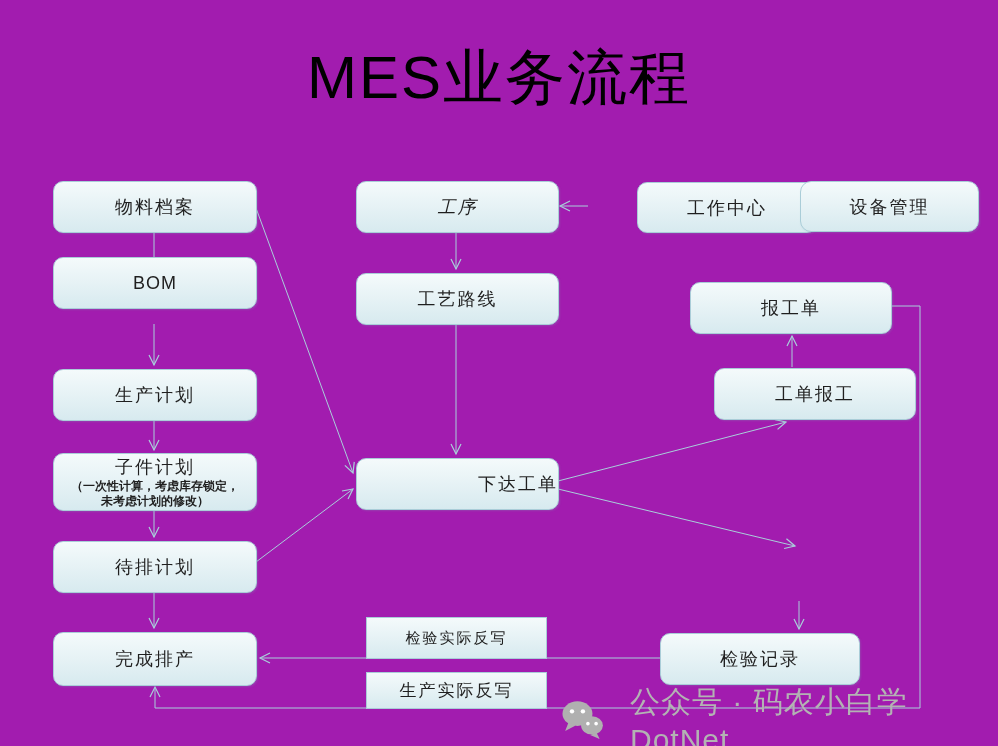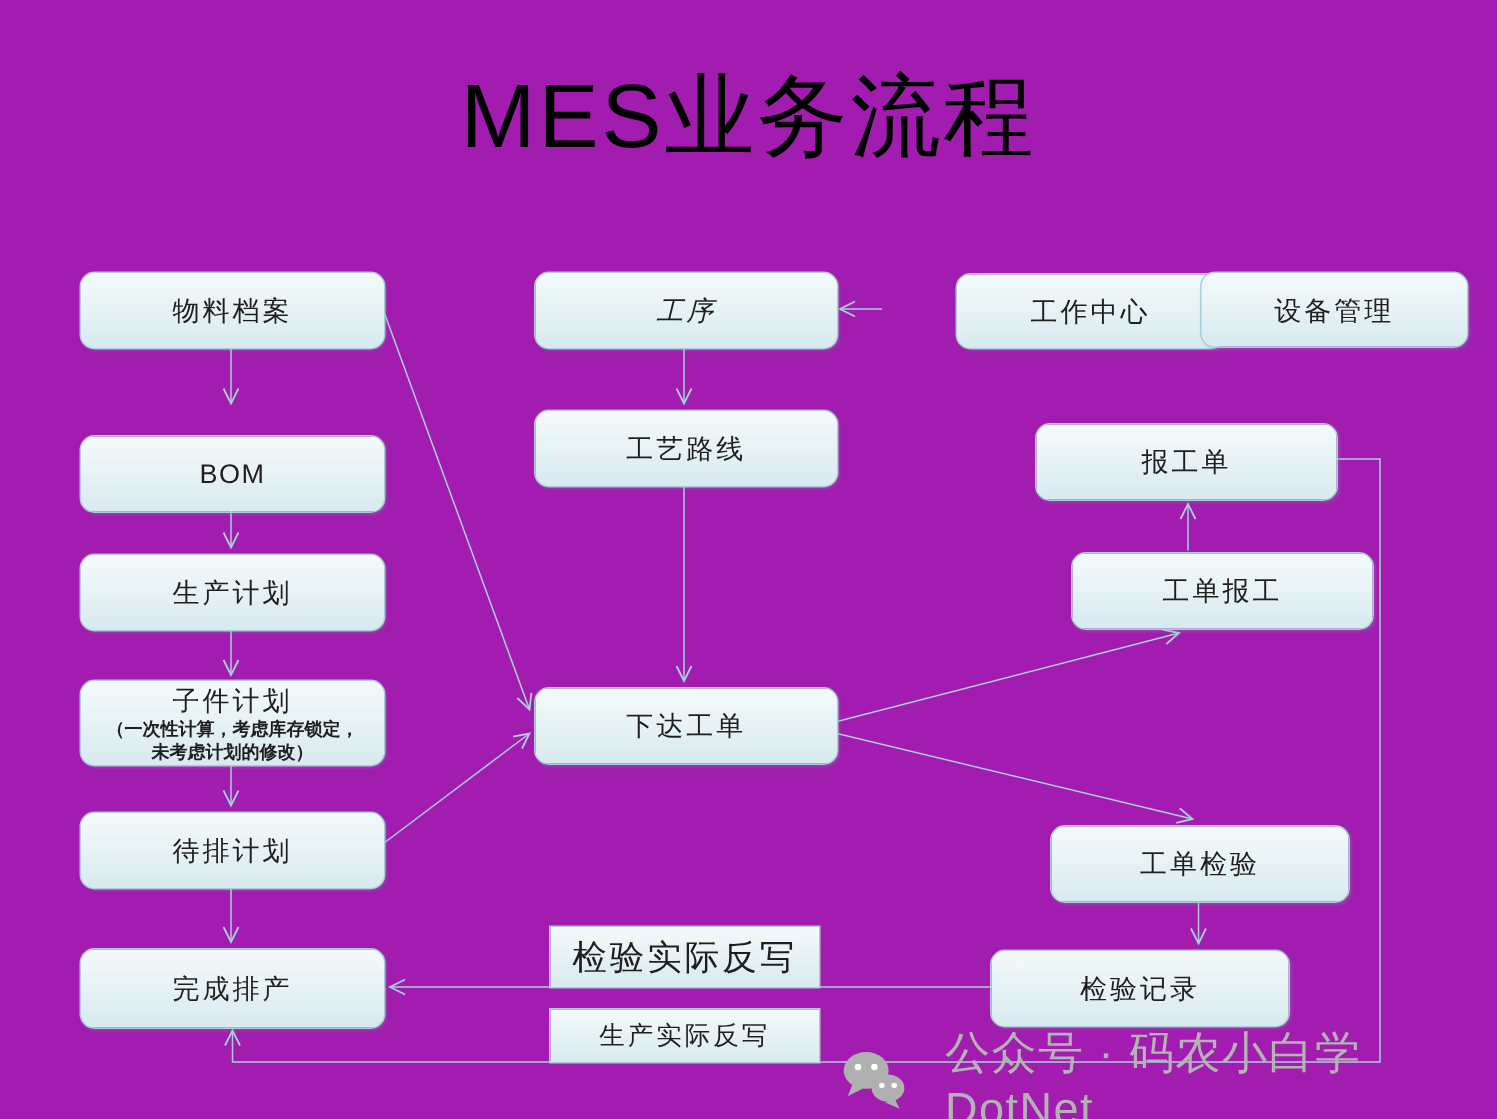--- a/index.html
+++ b/index.html
@@ -95,21 +95,21 @@
       <path d="M792,367 L792,336" marker-end="url(#arrow)"></path>
       <path d="M799,601 L799,629" marker-end="url(#arrow)"></path>
       <path d="M698,658 L260,658" marker-end="url(#arrow)"></path>
       <path d="M890,306 L920,306 L920,708 L155,708 L155,687" marker-end="url(#arrow)"></path>
     </g>
   </svg>
 
   <div class="node" style="left:53px; top:181px; width:202px; height:50px;">
     <span>物料档案</span>
   </div>
-  <div class="node" style="left:53px; top:290px; width:202px; height:50px; font-family:'Liberation Sans',sans-serif; letter-spacing:1px;">
+  <div class="node" style="left:53px; top:257px; width:202px; height:50px; font-family:'Liberation Sans',sans-serif; letter-spacing:1px;">
     <span>BOM</span>
   </div>
   <div class="node" style="left:53px; top:369px; width:202px; height:50px;">
     <span>生产计划</span>
   </div>
   <div class="node" style="left:53px; top:453px; width:202px; height:56px;">
     <span>子件计划</span>
     <span class="note">（一次性计算，考虑库存锁定，</span>
     <span class="note">未考虑计划的修改）</span>
   </div>
@@ -119,45 +119,42 @@
   <div class="node" style="left:53px; top:632px; width:202px; height:52px;">
     <span>完成排产</span>
   </div>
 
   <div class="node" style="left:356px; top:181px; width:201px; height:50px;font-style:italic;">
     <span>工序</span>
   </div>
   <div class="node" style="left:356px; top:273px; width:201px; height:50px;">
     <span>工艺路线</span>
   </div>
-  <div class="node" style="left:356px; top:458px; width:201px; height:50px;">
+  <div class="node" style="left:356px; top:458px; width:201px; height:50px;align-items:flex-end;">
     <span>下达工单</span>
   </div>
 
   <div class="node" style="left:589px; top:182px; width:178px; height:49px;margin-left:48px;">
     <span>工作中心</span>
   </div>
-  <div class="node" style="left:800px; top:181px; width:177px; height:49px;">
+  <div class="node" style="left:800px; top:181px; width:177px; height:49px;border-radius:11px;">
     <span>设备管理</span>
   </div>
 
   <div class="node" style="left:690px; top:282px; width:200px; height:50px;">
     <span>报工单</span>
   </div>
   <div class="node" style="left:690px; top:368px; width:200px; height:50px;margin-left:24px;">
     <span>工单报工</span>
   </div>
-  <div class="node" style="left:700px; top:550px; width:198px; height:50px;">
-    <span>工单检验</span>
-  </div>
   <div class="node" style="left:660px; top:633px; width:198px; height:50px;">
     <span>检验记录</span>
   </div>
 
-  <div class="node square" style="left:366px; top:617px; width:179px; height:40px; font-size:23px;">
+  <div class="node square" style="left:366px; top:617px; width:179px; height:40px; font-size:15px;">
     <span>检验实际反写</span>
   </div>
   <div class="node square" style="left:366px; top:672px; width:179px; height:35px; font-size:17px;">
     <span>生产实际反写</span>
   </div>
 
   <div class="watermark">
     <span>
       <svg width="44" height="40" viewBox="0 0 48 44">
         <g fill="#b0b0b0">

